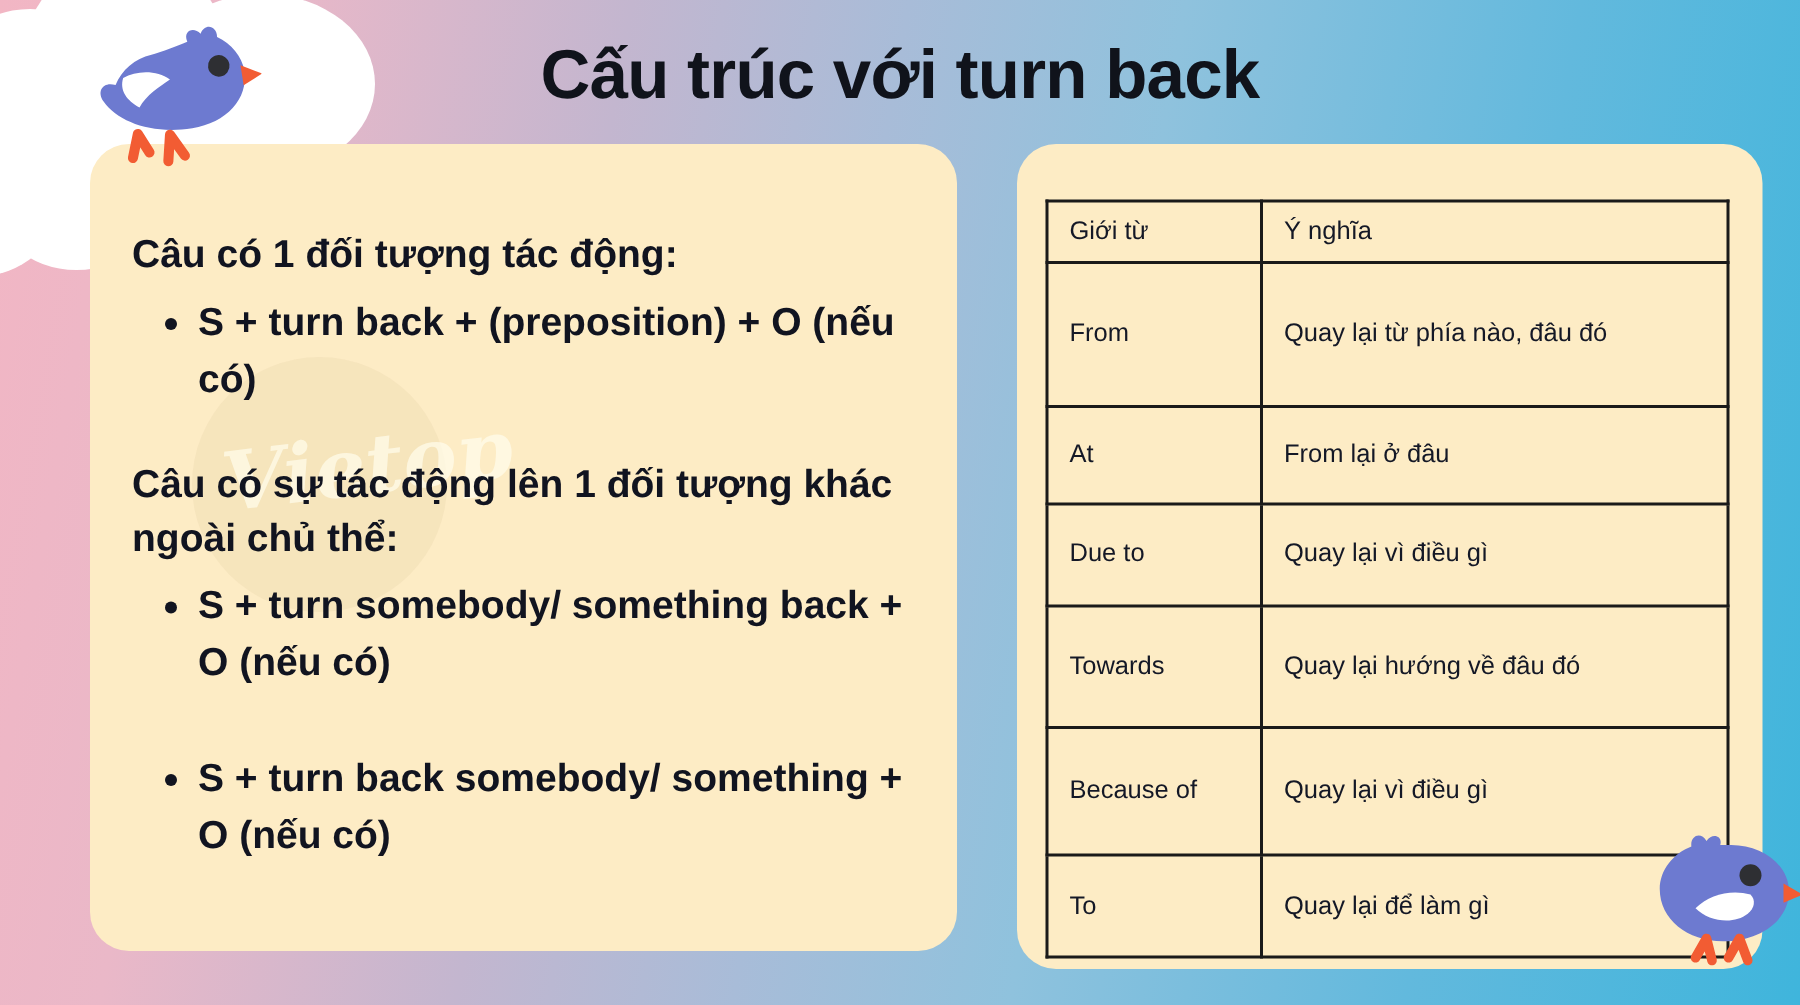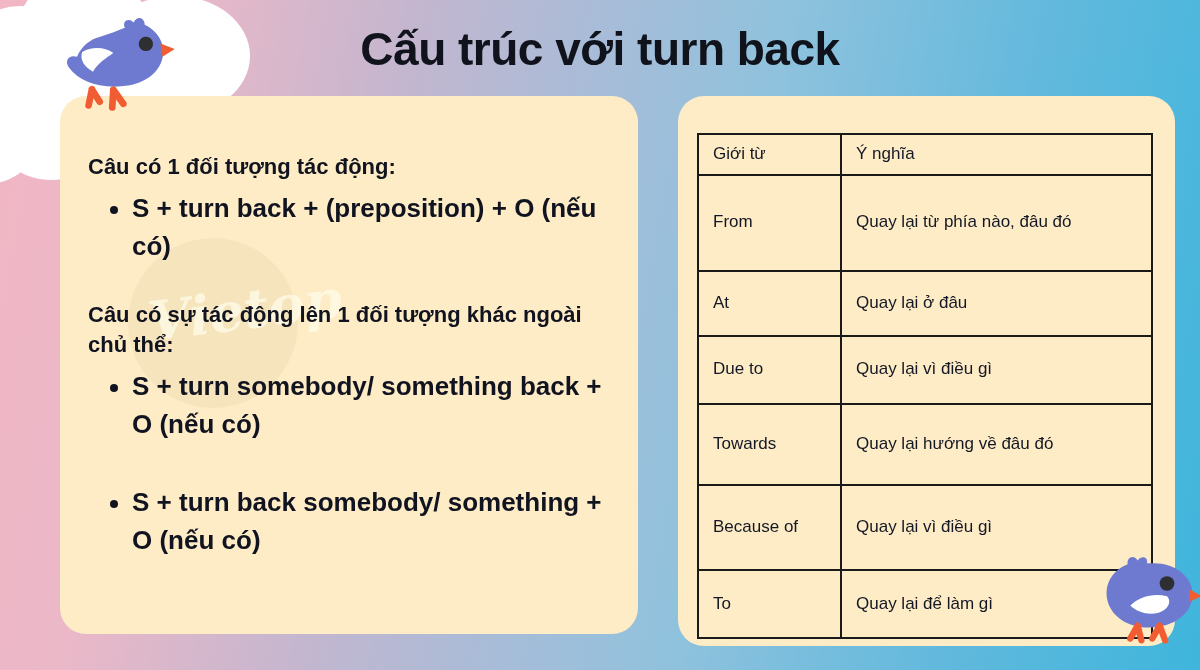--- a/index.html
+++ b/index.html
@@ -77,21 +77,21 @@
   }
   #left-card { left: 60px;  top: 96px; width: 578px; height: 538px; }
   #right-card{ left: 678px; top: 96px; width: 497px; height: 550px; }
 
   
   #left-content {
     position: absolute; left: 88px; top: 152px; width: 530px;
     color: #111420;
   }
   .lead {
-    font-size: 22px; font-weight: 700; line-height: 1.38;
+    font-size: 26px; font-weight: 700; line-height: 1.38;
   }
   .bullets { list-style: none; margin-top: 4px; }
   .bullets li {
     position: relative;
     font-size: 26px; font-weight: 700; line-height: 1.45;
     padding-left: 44px;
     margin-top: 8px;
   }
   .bullets li::before {
     content: "";
@@ -180,21 +180,21 @@
         <th>Ý nghĩa</th>
       </tr>
     </thead>
     <tbody>
       <tr style="height:88px">
         <td>From</td>
         <td>Quay lại từ phía nào, đâu đó</td>
       </tr>
       <tr style="height:60px">
         <td>At</td>
-        <td>Quay lại ở đâu</td>
+        <td>From lại ở đâu</td>
       </tr>
       <tr style="height:62px">
         <td>Due to</td>
         <td>Quay lại vì điều gì</td>
       </tr>
       <tr style="height:75px">
         <td>Towards</td>
         <td>Quay lại hướng về đâu đó</td>
       </tr>
       <tr style="height:78px">

